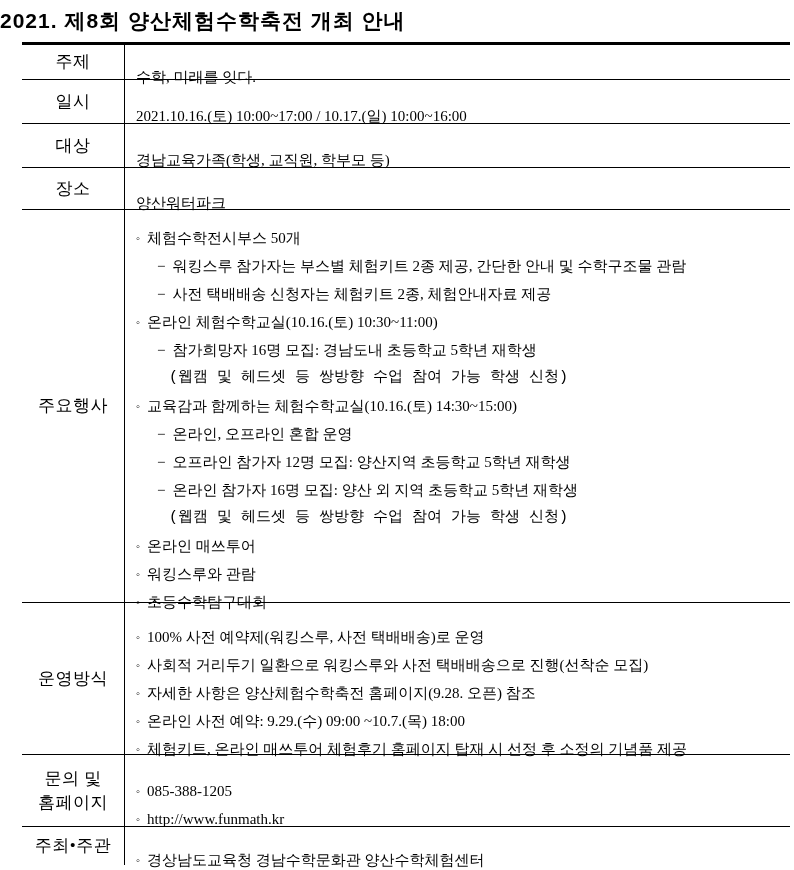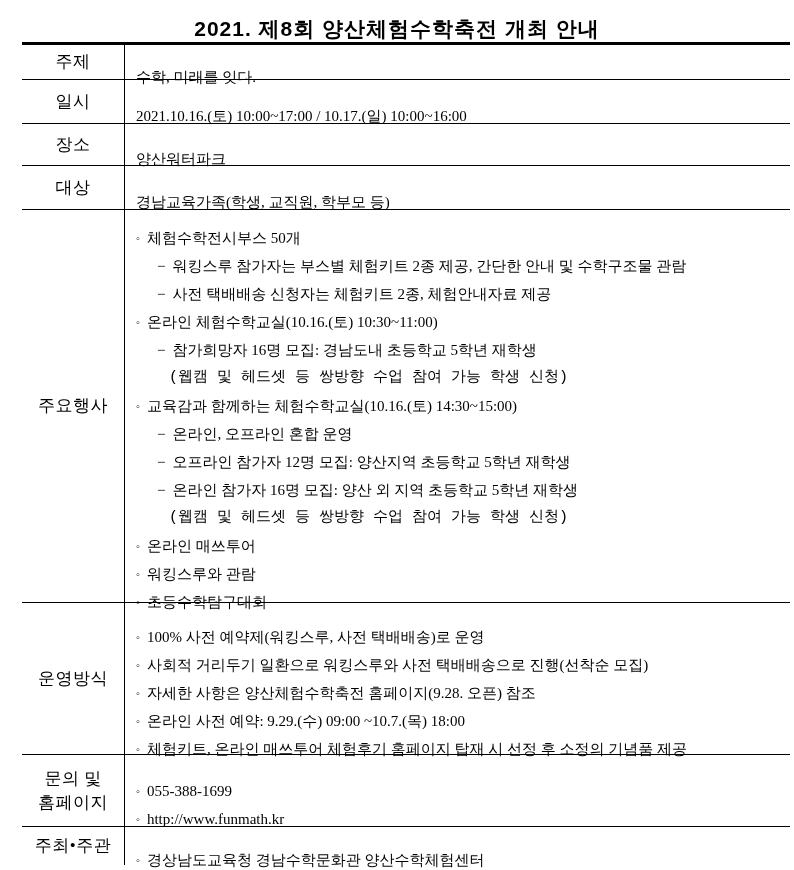--- a/index.html
+++ b/index.html
@@ -10,24 +10,23 @@
     font-family: "Liberation Serif", "DejaVu Serif", serif;
   }
   .page {
     position: relative;
     width: 794px;
     height: 870px;
     background: #ffffff;
     overflow: hidden;
   }
   .doc-title {
-    margin: 8px;
+    margin: 0;
     padding-top: 7px;
     height: 35px;
-    text-align: center;
     font-family: "Liberation Sans", "DejaVu Sans", sans-serif;
     font-weight: bold;
     font-size: 21px;
     letter-spacing: 1px;
     color: #000000;
   }
   .info-table {
     position: absolute;
     left: 22px;
     top: 42px;
@@ -101,30 +100,30 @@
         <div class="content-cell">
           <div class="line lvl0"><span class="txt">수학, 미래를 잇다.</span></div>
         </div>
       </div>
       <div class="row row-1">
         <div class="label-cell">일시</div>
         <div class="content-cell">
           <div class="line lvl0"><span class="txt">2021.10.16.(토) 10:00~17:00 / 10.17.(일) 10:00~16:00</span></div>
         </div>
       </div>
+      <div class="row row-2">
+        <div class="label-cell">대상</div>
+        <div class="content-cell">
+          <div class="line lvl0"><span class="txt">경남교육가족(학생, 교직원, 학부모 등)</span></div>
+        </div>
+      </div>
       <div class="row row-3">
         <div class="label-cell">장소</div>
         <div class="content-cell">
           <div class="line lvl0"><span class="txt">양산워터파크</span></div>
-        </div>
-      </div>
-      <div class="row row-2">
-        <div class="label-cell">대상</div>
-        <div class="content-cell">
-          <div class="line lvl0"><span class="txt">경남교육가족(학생, 교직원, 학부모 등)</span></div>
         </div>
       </div>
       <div class="row row-4">
         <div class="label-cell">주요행사</div>
         <div class="content-cell">
           <div class="line lvl0"><span class="marker circle">◦</span><span class="txt">체험수학전시부스 50개</span></div>
           <div class="line lvl1"><span class="marker">−</span><span class="txt">워킹스루 참가자는 부스별 체험키트 2종 제공, 간단한 안내 및 수학구조물 관람</span></div>
           <div class="line lvl1"><span class="marker">−</span><span class="txt">사전 택배배송 신청자는 체험키트 2종, 체험안내자료 제공</span></div>
           <div class="line lvl0"><span class="marker circle">◦</span><span class="txt">온라인 체험수학교실(10.16.(토) 10:30~11:00)</span></div>
           <div class="line lvl1"><span class="marker">−</span><span class="txt">참가희망자 16명 모집: 경남도내 초등학교 5학년 재학생</span></div>
@@ -146,21 +145,21 @@
           <div class="line lvl0"><span class="marker circle">◦</span><span class="txt">사회적 거리두기 일환으로 워킹스루와 사전 택배배송으로 진행(선착순 모집)</span></div>
           <div class="line lvl0"><span class="marker circle">◦</span><span class="txt">자세한 사항은 양산체험수학축전 홈페이지(9.28. 오픈) 참조</span></div>
           <div class="line lvl0"><span class="marker circle">◦</span><span class="txt">온라인 사전 예약: 9.29.(수) 09:00 ~10.7.(목) 18:00</span></div>
           <div class="line lvl0"><span class="marker circle">◦</span><span class="txt">체험키트, 온라인 매쓰투어 체험후기 홈페이지 탑재 시 선정 후 소정의 기념품 제공</span></div>
         </div>
       </div>
       <div class="row row-6">
         <div class="label-cell">문의 및
 홈페이지</div>
         <div class="content-cell">
-          <div class="line lvl0"><span class="marker circle">◦</span><span class="txt">055-388-1699</span></div>
+          <div class="line lvl0"><span class="marker circle">◦</span><span class="txt">085-388-1205</span></div>
           <div class="line lvl0"><span class="marker circle">◦</span><span class="txt">http://www.funmath.kr</span></div>
         </div>
       </div>
       <div class="row row-7 last">
         <div class="label-cell">주최•주관</div>
         <div class="content-cell">
           <div class="line lvl0"><span class="marker circle">◦</span><span class="txt">경상남도교육청 경남수학문화관 양산수학체험센터</span></div>
         </div>
       </div>
     </div>

